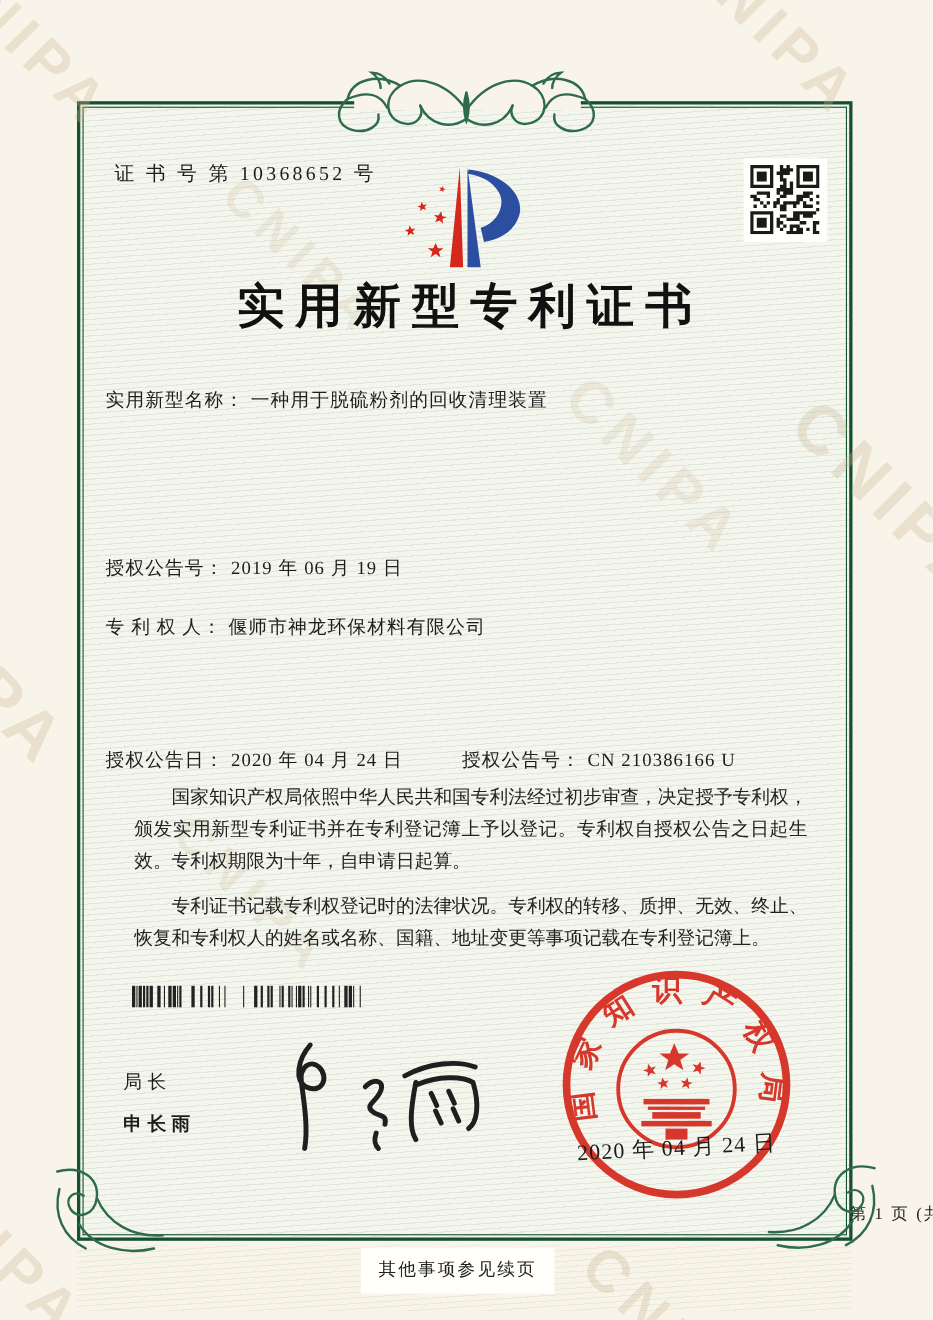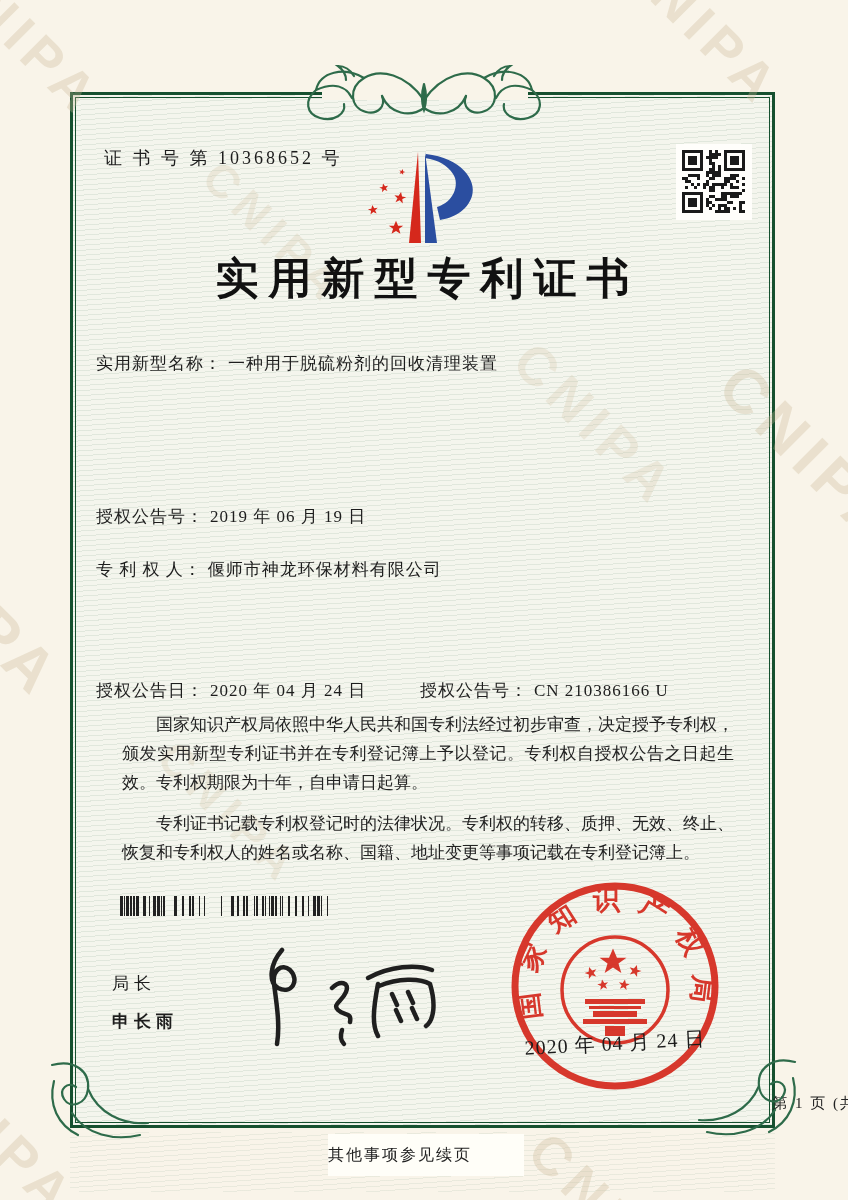--- a/index.html
+++ b/index.html
@@ -38,21 +38,21 @@
   .row .val{color:#1d1d1d;margin-left:6px;}
   .pair2{position:absolute;left:324px;top:0;white-space:nowrap;text-align:center;}
 
   .body-text{left:110px;top:698px;width:636px;font-size:17px;line-height:29px;
              text-align:justify;color:#222;}
   .body-text p{margin:12px;text-indent:2em;}
 
   .officer{left:112px;font-size:17px;letter-spacing:5px;color:#1d1d1d;}
 
   .page-no{left:70px;top:1094px;width:832px;text-align:right;font-size:15px;letter-spacing:2px;color:#222;}
-  .cont-box{left:328px;top:1134px;width:196px;height:42px;line-height:42px;text-align:left;
+  .cont-box{left:328px;top:1134px;width:176px;height:42px;line-height:42px;text-align:center;
             font-size:16px;letter-spacing:2px;background:#fffef8;color:#222;z-index:4;position:absolute;}
 </style>
 </head>
 <body>
 
 <div class="page">
 
   <span class="wm" style="left:-30px;top:-60px;">CNIPA</span>
   <span class="wm" style="left:650px;top:-70px;">CNIPA</span>
   <span class="wm light" style="left:230px;top:150px;font-size:46px;">CNIPA</span>

